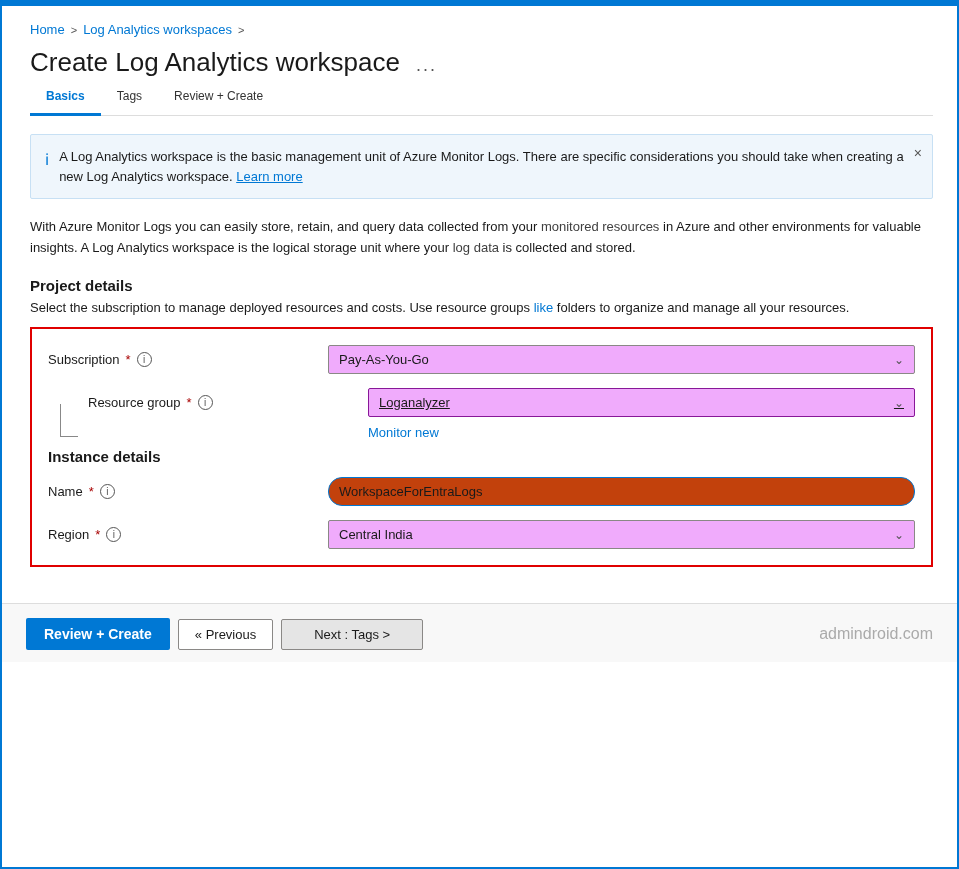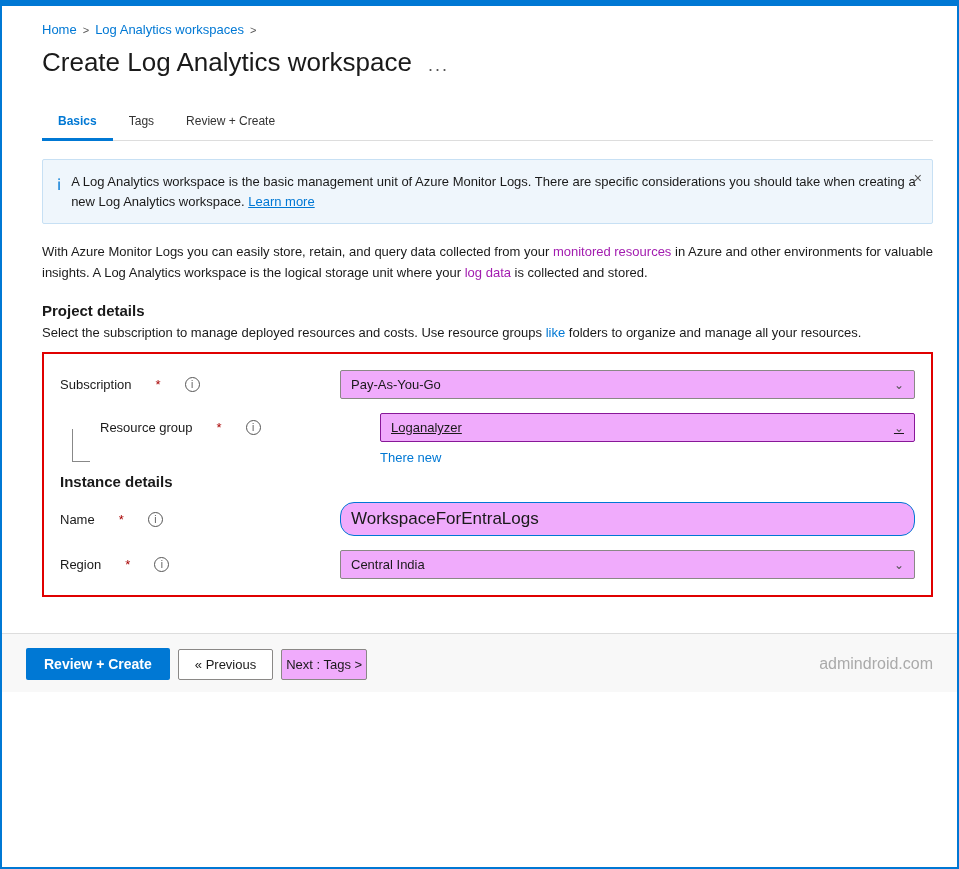--- a/index.html
+++ b/index.html
@@ -15,21 +15,21 @@
       border: 2px solid #0078d4;
       background: #fff;
       padding: 0;
       position: relative;
     }
     .top-bar {
       height: 4px;
       background: #0078d4;
     }
     .content {
-      padding: 16px 24px 20px 40px;
+      padding: 16px 24px 20px 28px;
     }
     .breadcrumb {
       display: flex;
       align-items: center;
       gap: 6px;
       font-size: 13px;
       margin-bottom: 10px;
       color: #0078d4;
     }
     .breadcrumb span {
@@ -37,21 +37,21 @@
       cursor: pointer;
     }
     .breadcrumb .separator {
       color: #555;
       font-size: 11px;
     }
     .page-title-row {
       display: flex;
       align-items: flex-end;
       gap: 10px;
-      margin-bottom: 28px;
+      margin-bottom: 3px;
     }
     .page-title {
       font-size: 26px;
       font-weight: 300;
       color: #1a1a1a;
     }
     .ellipsis-btn {
       font-size: 18px;
       color: #555;
       cursor: pointer;
@@ -115,21 +115,21 @@
       background: none;
       border: none;
     }
     .description-text {
       font-size: 13px;
       line-height: 1.6;
       color: #1a1a1a;
       margin-bottom: 18px;
     }
     .description-text .highlight {
-      color: #a21caf;
+      color: #404040;
     }
     .section-title {
       font-size: 15px;
       font-weight: 700;
       color: #1a1a1a;
       margin-bottom: 4px;
     }
     .section-subtitle {
       font-size: 13px;
       color: #1a1a1a;
@@ -151,21 +151,21 @@
       align-items: center;
       margin-bottom: 14px;
       gap: 0;
     }
     .form-label {
       width: 280px;
       font-size: 13px;
       color: #1a1a1a;
       display: flex;
       align-items: center;
-      gap: 24px;
+      gap: 6px;
       flex-shrink: 0;
     }
     .form-label .required {
       color: #a80000;
     }
     .info-circle {
       width: 15px;
       height: 15px;
       border-radius: 50%;
       border: 1px solid #555;
@@ -215,24 +215,24 @@
       margin-left: 0;
     }
     .instance-section {
       margin-top: 8px;
     }
     .text-input {
       width: 100%;
       border: 1px solid #0078d4;
       border-radius: 14px;
       padding: 6px 10px;
-      font-size: 17px;
+      font-size: 13px;
       color: #1a1a1a;
       outline: none;
-      background: #f0abfc;
+      background: #c2410c;
     }
     .bottom-bar {
       display: flex;
       align-items: center;
       justify-content: space-between;
       padding: 14px 24px 12px 24px;
       border-top: 1px solid #ddd;
       background: #f8f8f8;
     }
     .bottom-left {
@@ -253,25 +253,25 @@
     .btn-secondary {
       background: #fff;
       color: #1a1a1a;
       border: 1px solid #8a8886;
       border-radius: 2px;
       padding: 7px 16px;
       font-size: 13px;
       cursor: pointer;
     }
     .btn-next {
-      background: #f0abfc;
+      background: #e5e5e5;
       color: #1a1a1a;
       border: 1px solid #8a8886;
       border-radius: 2px;
-      padding: 7px 4px;
+      padding: 7px 32px;
       font-size: 13px;
       cursor: pointer;
     }
     .watermark {
       font-size: 16px;
       color: #aaa;
     }
     .subscription-row {
       display: flex;
       align-items: center;
@@ -364,21 +364,21 @@
               <span class="info-circle">i</span>
             </div>
             <div class="form-control">
               <div class="dropdown dropdown-purple">
                 <span class="dropdown-selected">Loganalyzer</span>
                 <span class="dropdown-chevron">⌄</span>
               </div>
             </div>
           </div>
           <div style="padding-left: 280px;">
-            <a class="create-new-link">There new</a>
+            <a class="create-new-link">Monitor new</a>
           </div>
         </div>
       </div>
 
       <div class="instance-section">
         <div class="section-title" style="margin-bottom:12px; margin-top:8px;">Instance details</div>
 
         <div class="form-row">
           <div class="form-label">
             <span>Name</span>

